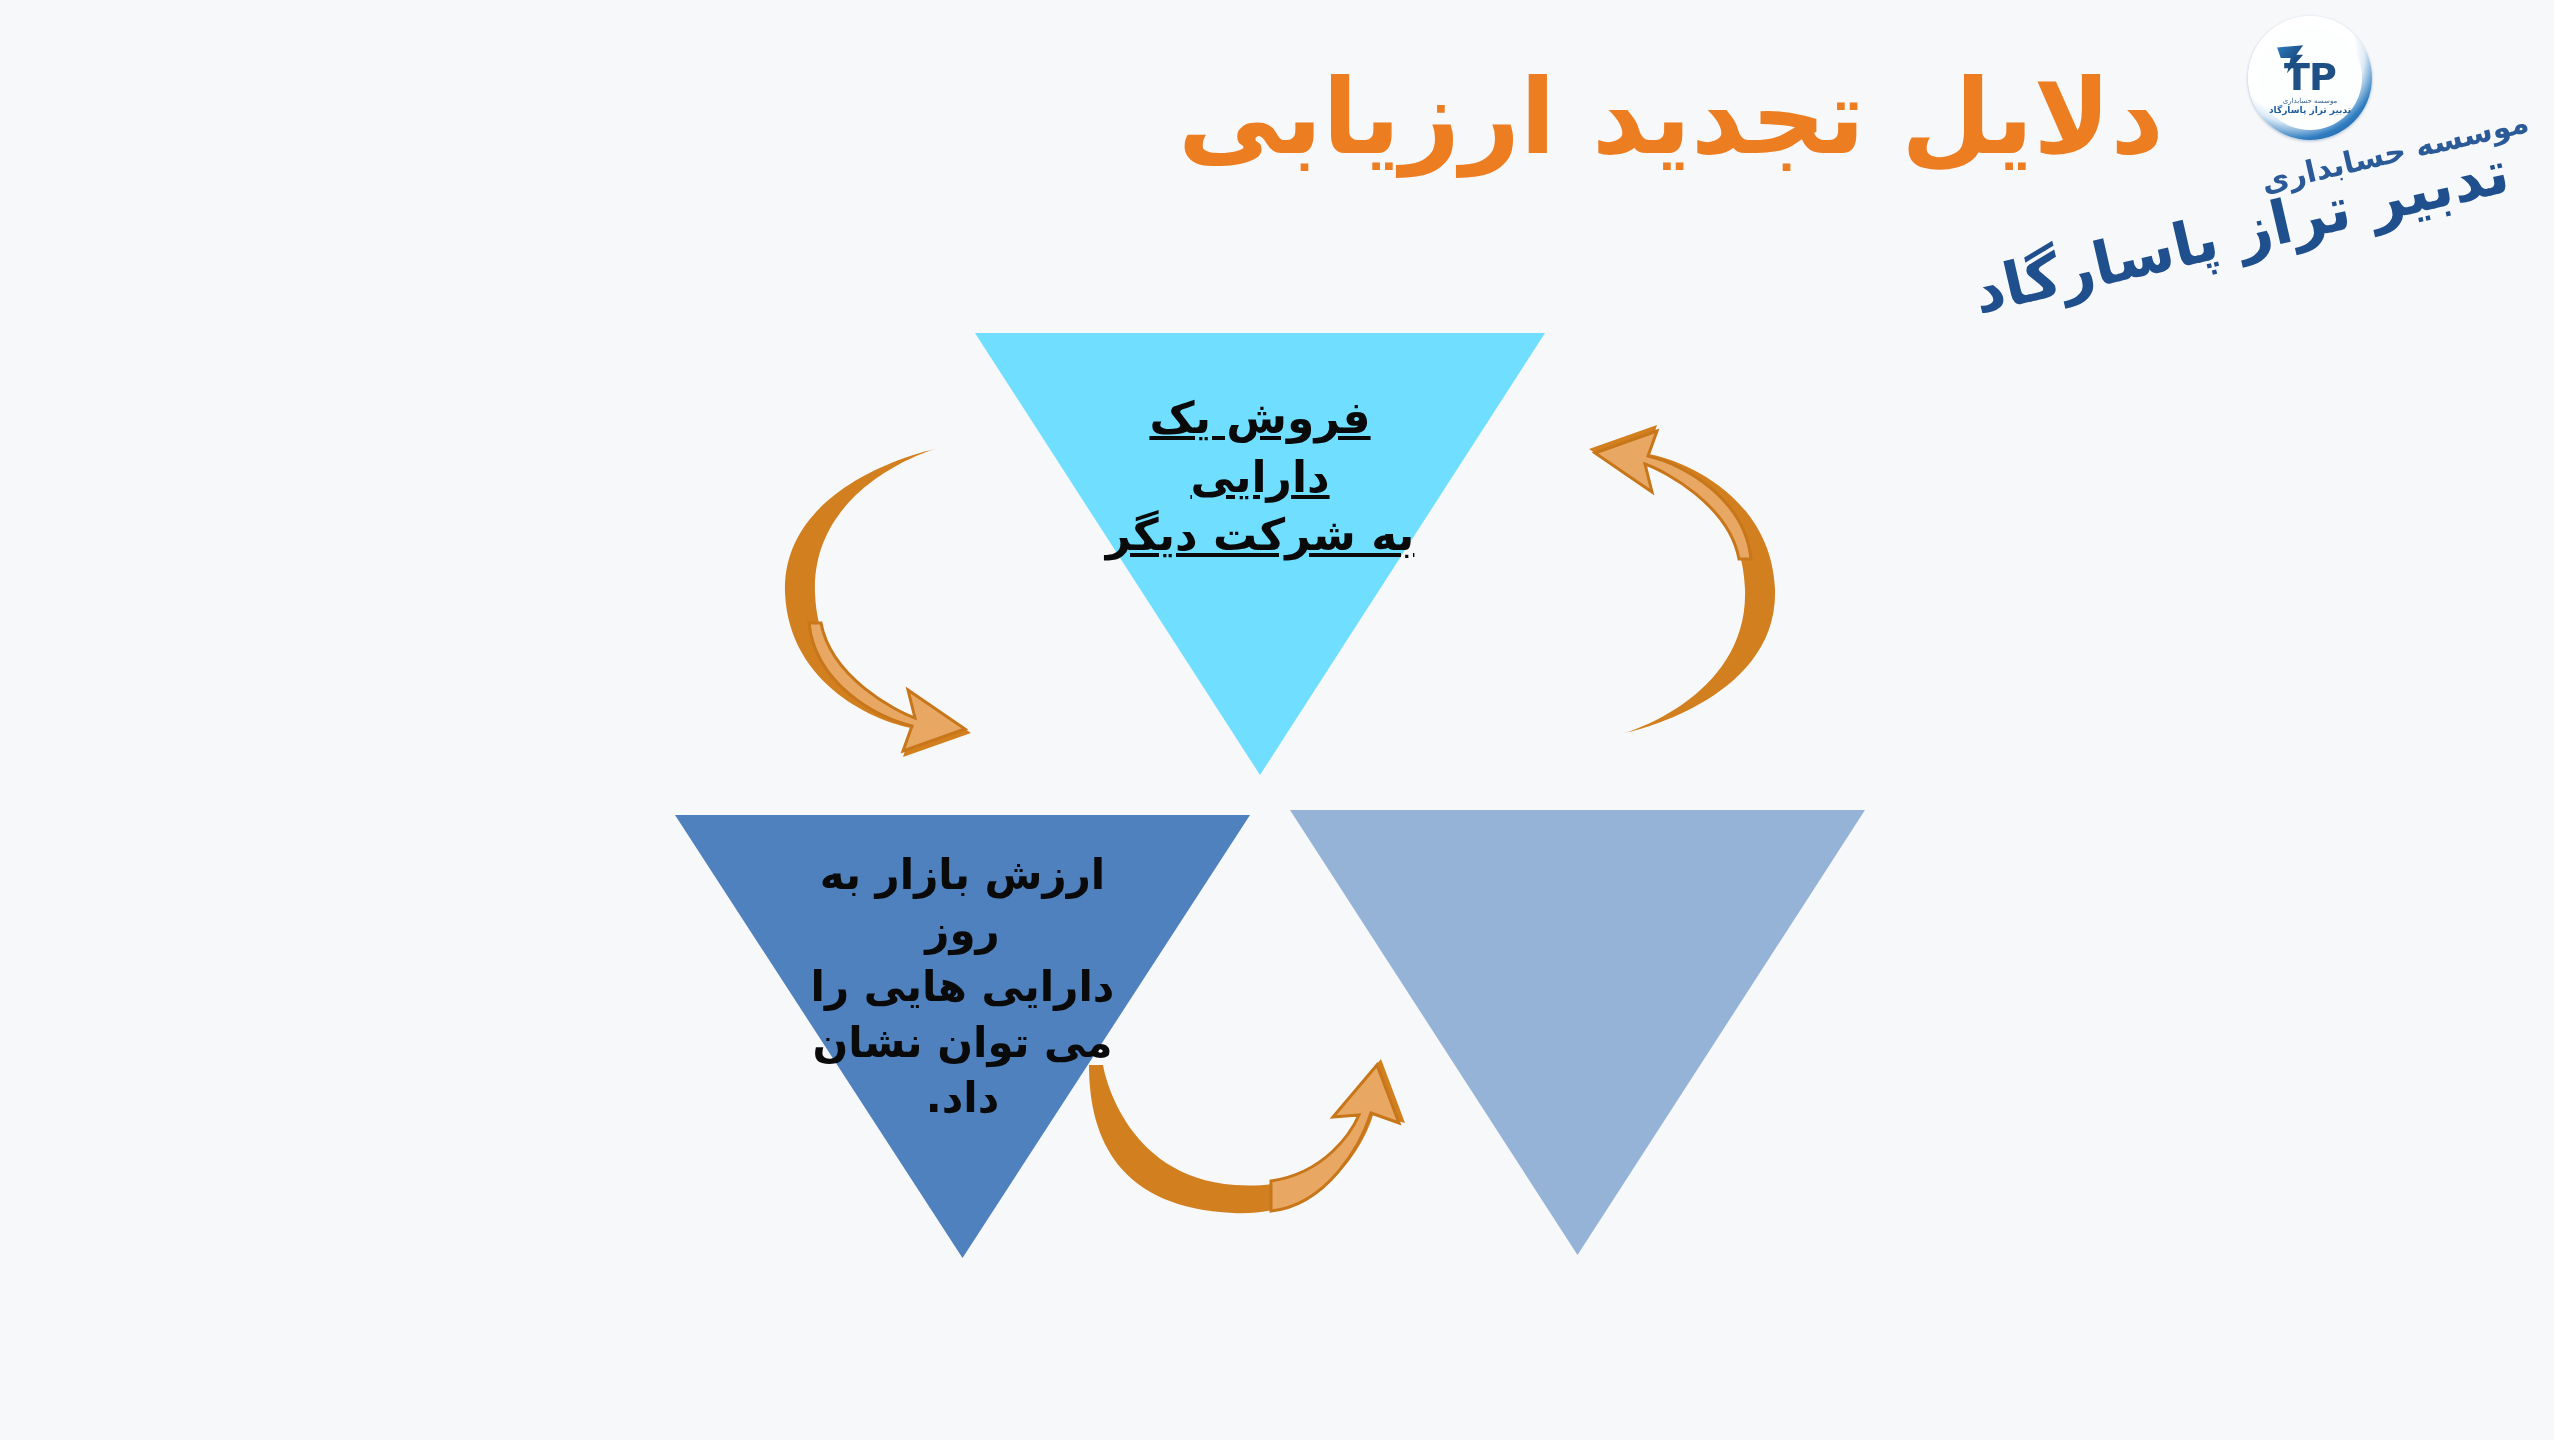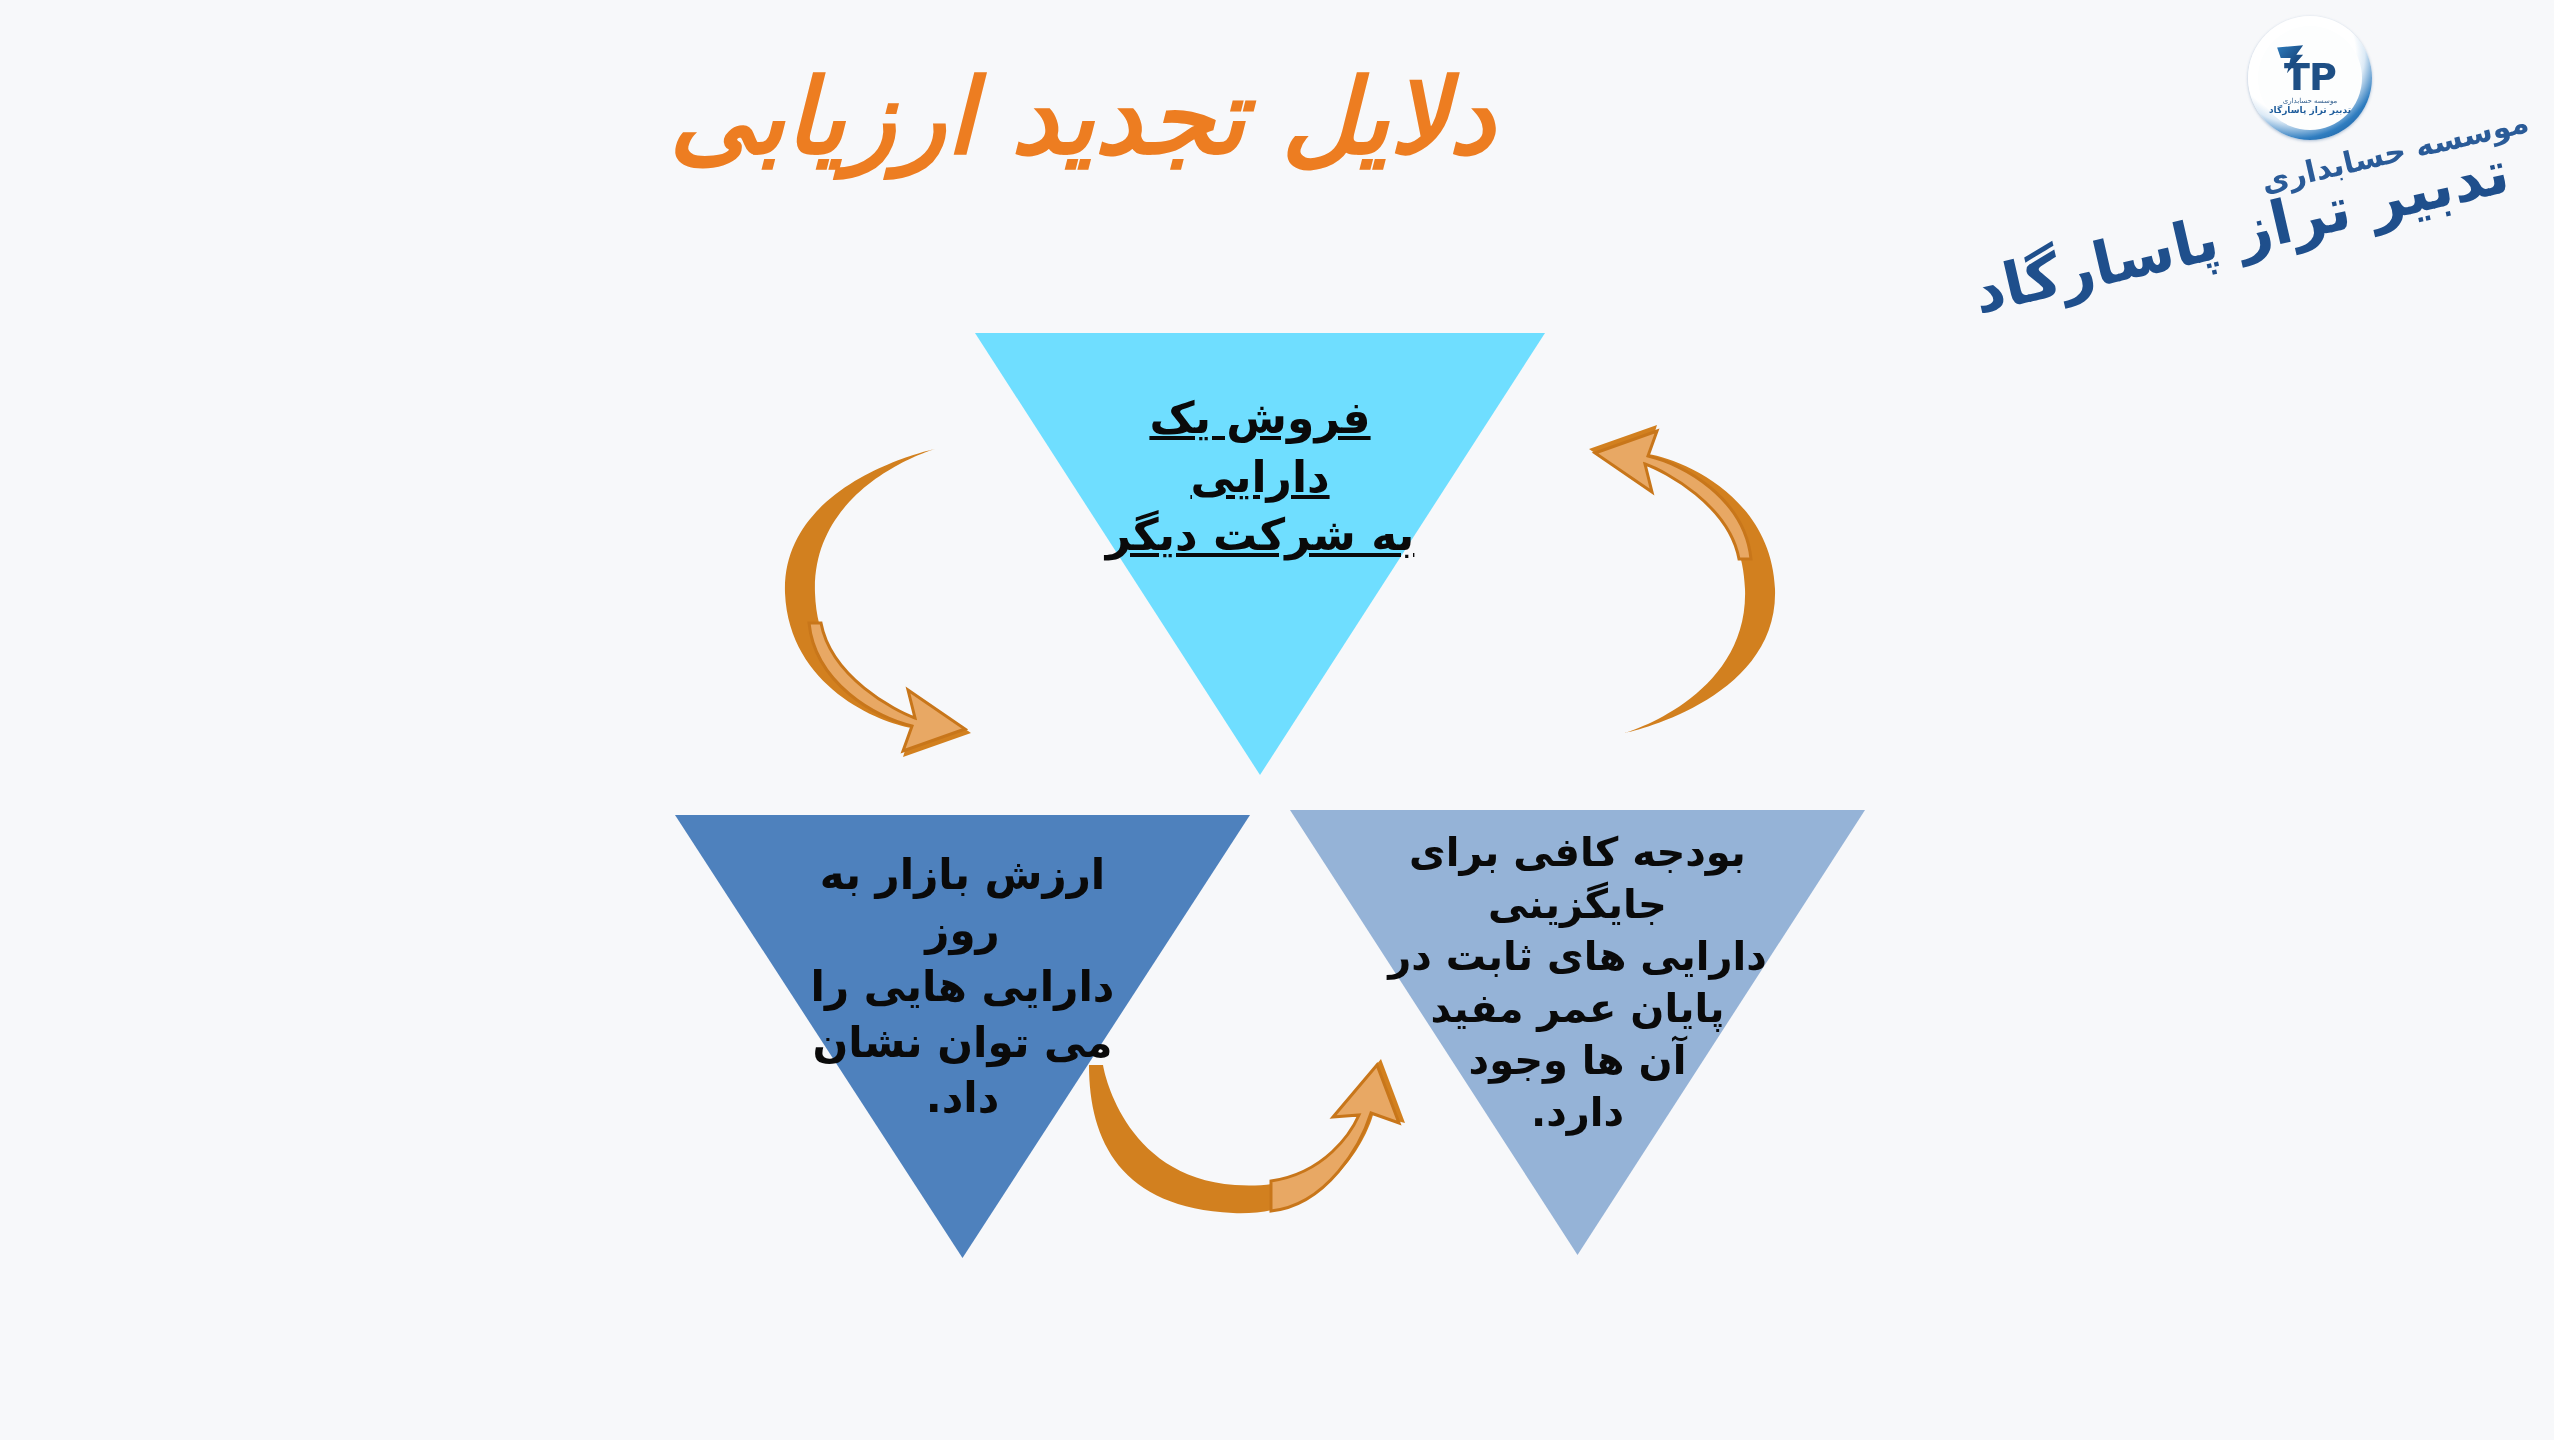--- a/index.html
+++ b/index.html
@@ -16,29 +16,27 @@
     overflow: hidden;
     font-family: "DejaVu Sans", "Liberation Sans", sans-serif;
   }
 
   
   #title {
     position: absolute;
     left: 0;
     top: 52px;
     width: 2164px;
-    text-align: center;
     color: #ed7d21;
     font-size: 104px;
     font-weight: bold;
     line-height: 1.25;
     direction: rtl;
     white-space: nowrap;
     letter-spacing: 0px;
-    font-style: italic;
   }
 
   
   #logo-block {
     position: absolute;
     right: 14px;
     top: 8px;
     width: 400px;
     height: 200px;
   }
@@ -224,25 +222,20 @@
   <div id="tri-left" class="tri">
     <div class="tri-shape"></div>
     <div class="tri-text">ارزش بازار به روز
 دارایی هایی را
 می توان نشان
 داد.</div>
   </div>
 
   <div id="tri-right" class="tri">
     <div class="tri-shape"></div>
-    <div class="tri-text">بودجه کافی برای جایگزینی
-دارایی های ثابت در
-پایان عمر مفید
-آن ها وجود
-دارد.</div>
   </div>
 
   <svg id="arrow-left" class="arrow-svg" width="260" height="330" viewBox="0 0 260 330">
     <path d="M 160 34 C 160 34 36 70 40 178 C 43 268 118 300 140 305
              L 133 275 L 196 318 L 128 342 L 137 313
              C 105 308 14 272 10 178 C 6 66 160 34 160 34 Z" fill="#d2801f"></path>
     <path d="M 46 208 C 56 262 120 296 140 303 L 133 275 L 190 314 L 128 336 L 137 311
              C 101 303 40 268 34 208 Z" fill="#e8a864" stroke="#c8761a" stroke-width="3"></path>
   </svg>
 

